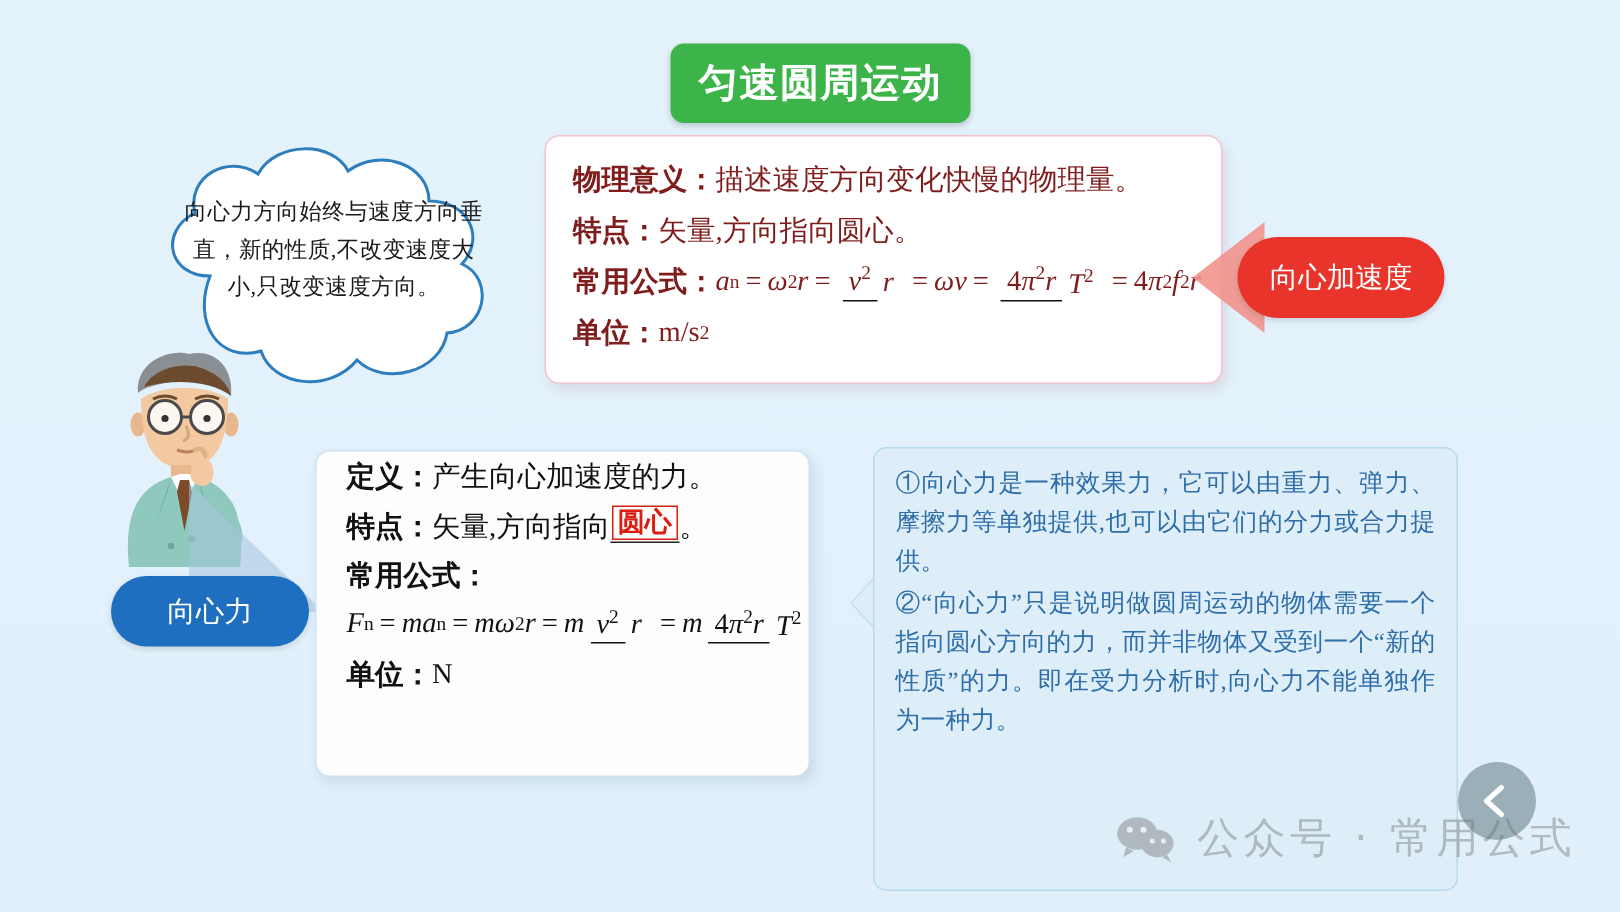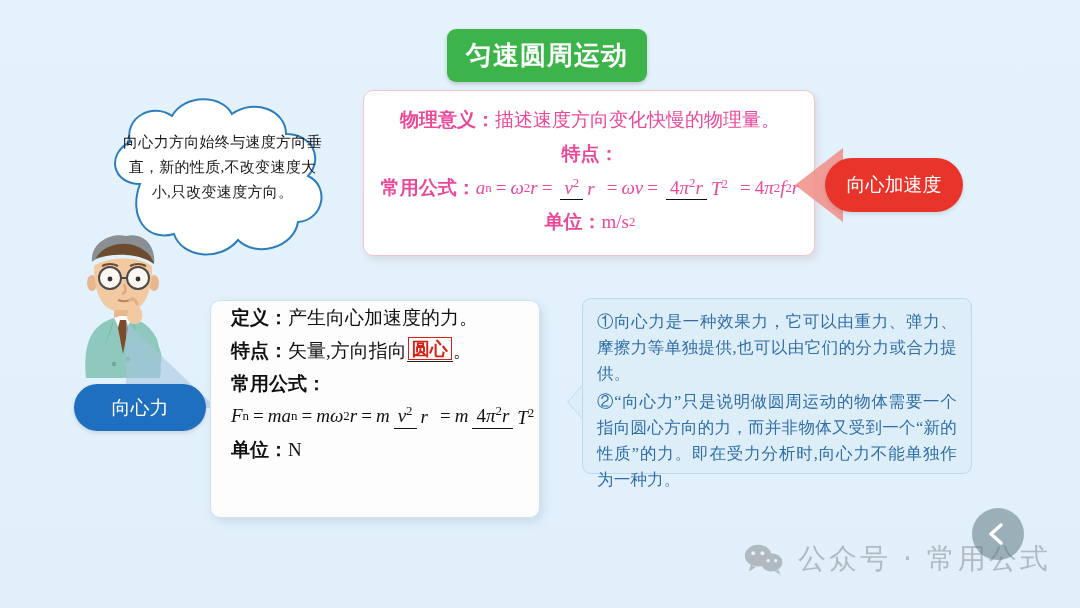--- a/index.html
+++ b/index.html
@@ -86,22 +86,21 @@
     border: 1.5px solid #f3c3cc;
     border-radius: 10px;
     box-shadow: 3px 4px 7px rgba(180,140,150,0.22);
     padding: 12px 16px 10px 18px;
     box-sizing: border-box;
   }
   .pink-box .line {
     display: flex;
     align-items: center;
     min-height: 34px;
-    color: #ec4899;
-    justify-content: center;
+    color: #7f1d1d;
   }
   .lbl {
     font-size: 19px;
     font-weight: bold;
     white-space: nowrap;
     font-family: "DejaVu Sans", "Liberation Sans", sans-serif;
   }
   .val {
     font-size: 19px;
     font-family: "Liberation Serif", "DejaVu Serif", serif;
@@ -222,21 +221,21 @@
     left: 568px;
     top: 298px;
     width: 404px;
     height: 232px;
   }
   .notes-body {
     position: absolute;
     left: 14px;
     top: 0;
     width: 390px;
-    height: 176px;
+    height: 296px;
     background: #ddeef8;
     border: 1.4px solid #b9d9ef;
     border-radius: 9px;
     box-sizing: border-box;
     padding: 10px 14px 8px 14px;
   }
   .notes-tail {
     position: absolute;
     left: 0px;
     top: 82px;
@@ -355,20 +354,21 @@
     </svg>
   </div>
 
   <div class="pink-box">
     <div class="line">
       <span class="lbl">物理意义：</span>
       <span class="val">描述速度方向变化快慢的物理量。</span>
     </div>
     <div class="line">
       <span class="lbl">特点：</span>
+      <span class="val">矢量,方向指向圆心。</span>
     </div>
     <div class="line">
       <span class="lbl">常用公式：</span>
       <span class="math">
         <i>a</i><span class="sub">n</span><span class="op">=</span>
         <i>ω</i><span class="sup">2</span><i>r</i><span class="op">=</span>
         <span class="frac">
             <span class="num"><i>v</i><span class="sup">2</span></span>
             <span class="den"><i>r</i></span>
           </span>

